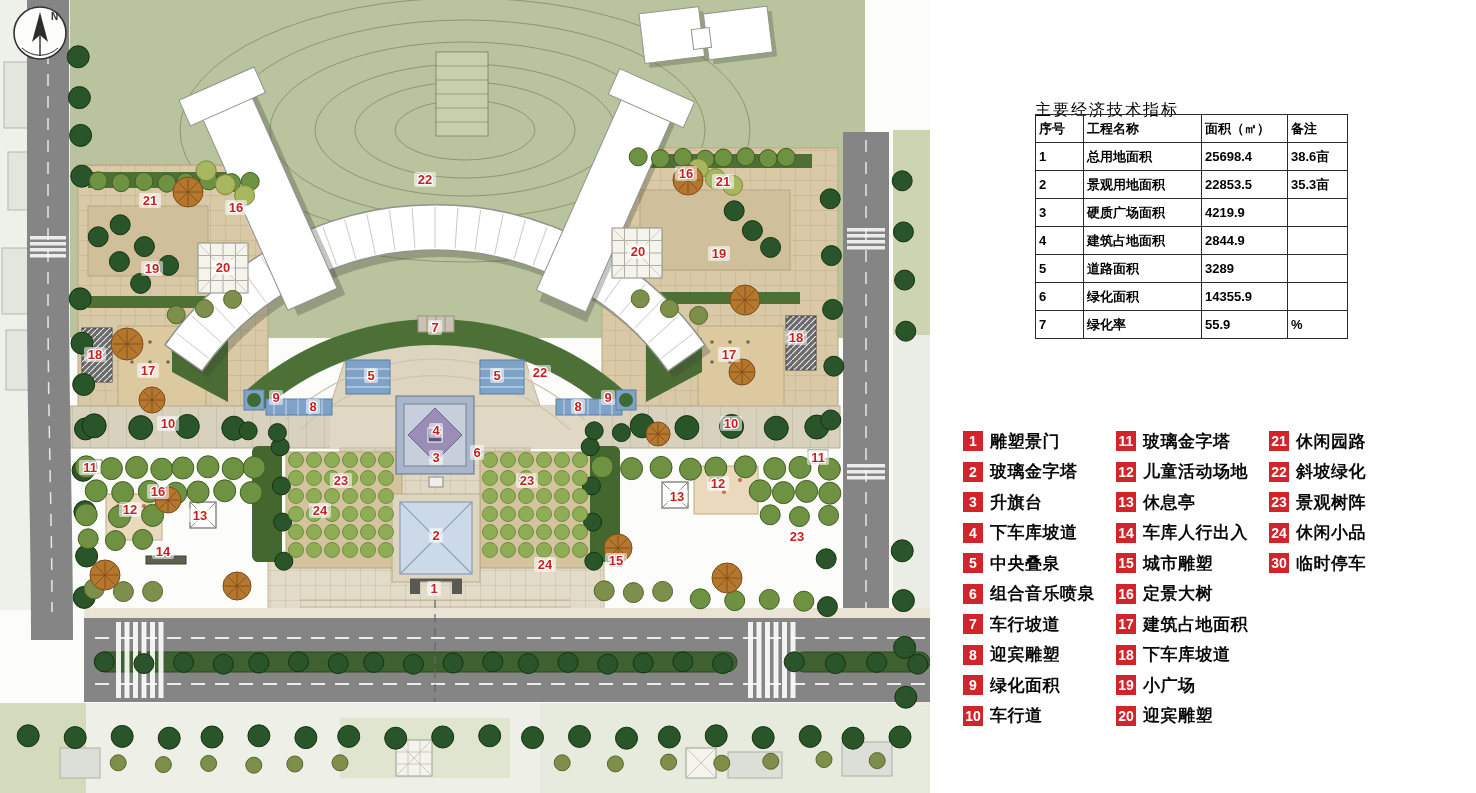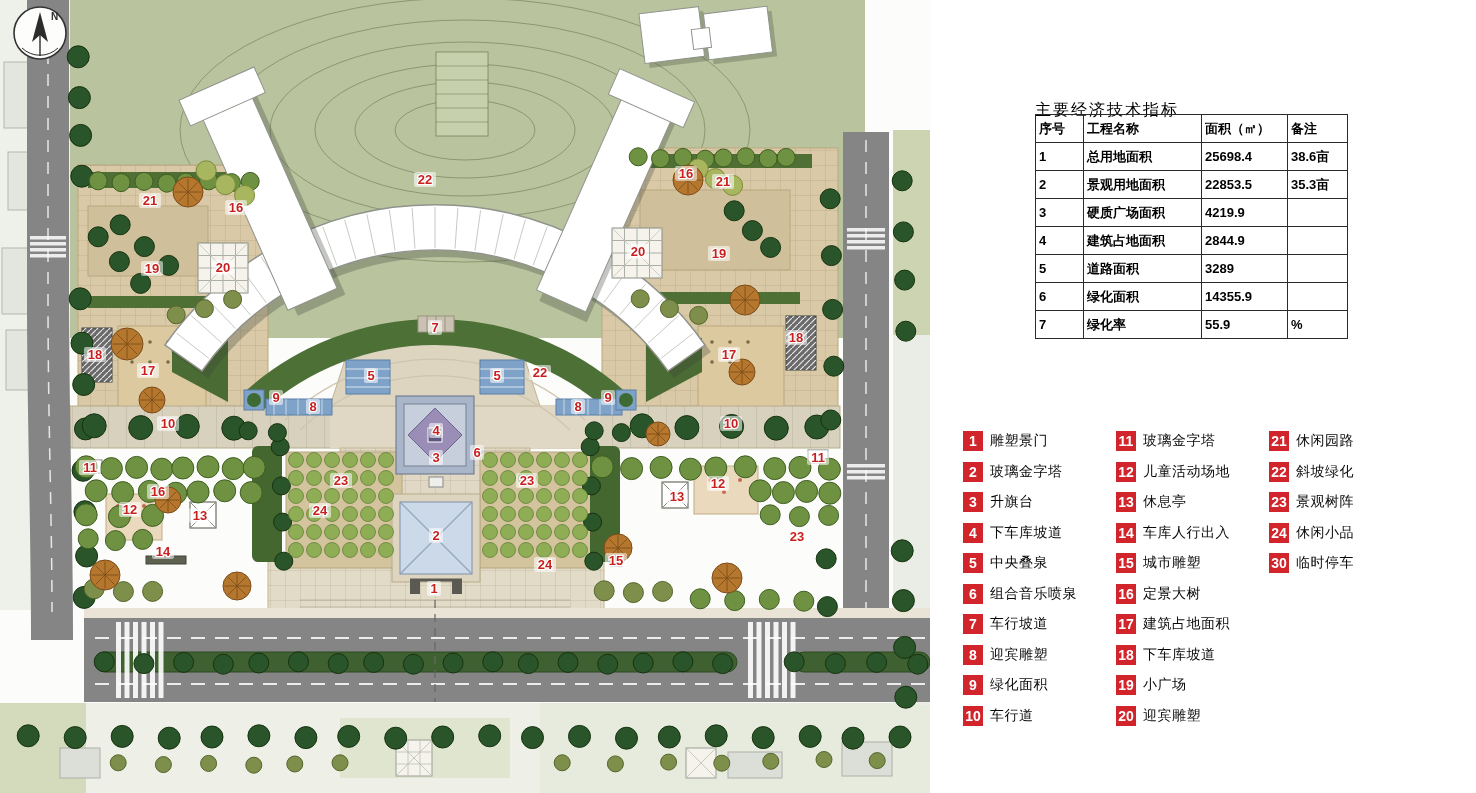--- a/index.html
+++ b/index.html
@@ -14,21 +14,21 @@
                    font-size:13px;font-weight:bold}
   #indicator-table th,#indicator-table td{border:1px solid #2b2b2b;text-align:left;
                    padding:4px 3px;height:19px;font-weight:bold}
   #legend{position:absolute;left:33px;top:431px;display:flex}
   .legend-col{display:flex;flex-direction:column;width:153px}
   .legend-col:last-child{width:auto}
   .legend-item{display:flex;align-items:center;height:20px;margin-bottom:10.5px}
   .legend-item .num{width:20px;height:20px;background:var(--legend-red,#d2252b);color:#fff;
                     font-weight:bold;font-size:14px;display:flex;align-items:center;
                     justify-content:center;margin-right:7px;flex:0 0 20px}
-  .legend-item .lbl{font-size:14px;font-weight:400;white-space:nowrap;letter-spacing:.5px;color:#0a0a0a}
+  .legend-item .lbl{font-size:17px;font-weight:700;white-space:nowrap;letter-spacing:.5px;color:#0a0a0a}
 </style>
 </head>
 <body>
 
 <div id="plan">
 <svg viewBox="0 0 930 793" width="930" height="793">
   <defs>
     <pattern id="pgrid" width="15" height="15" patternUnits="userSpaceOnUse">
       <path d="M15,0 H0 V15" fill="none" stroke="rgba(120,100,70,.25)" stroke-width="1"></path>
     </pattern>

